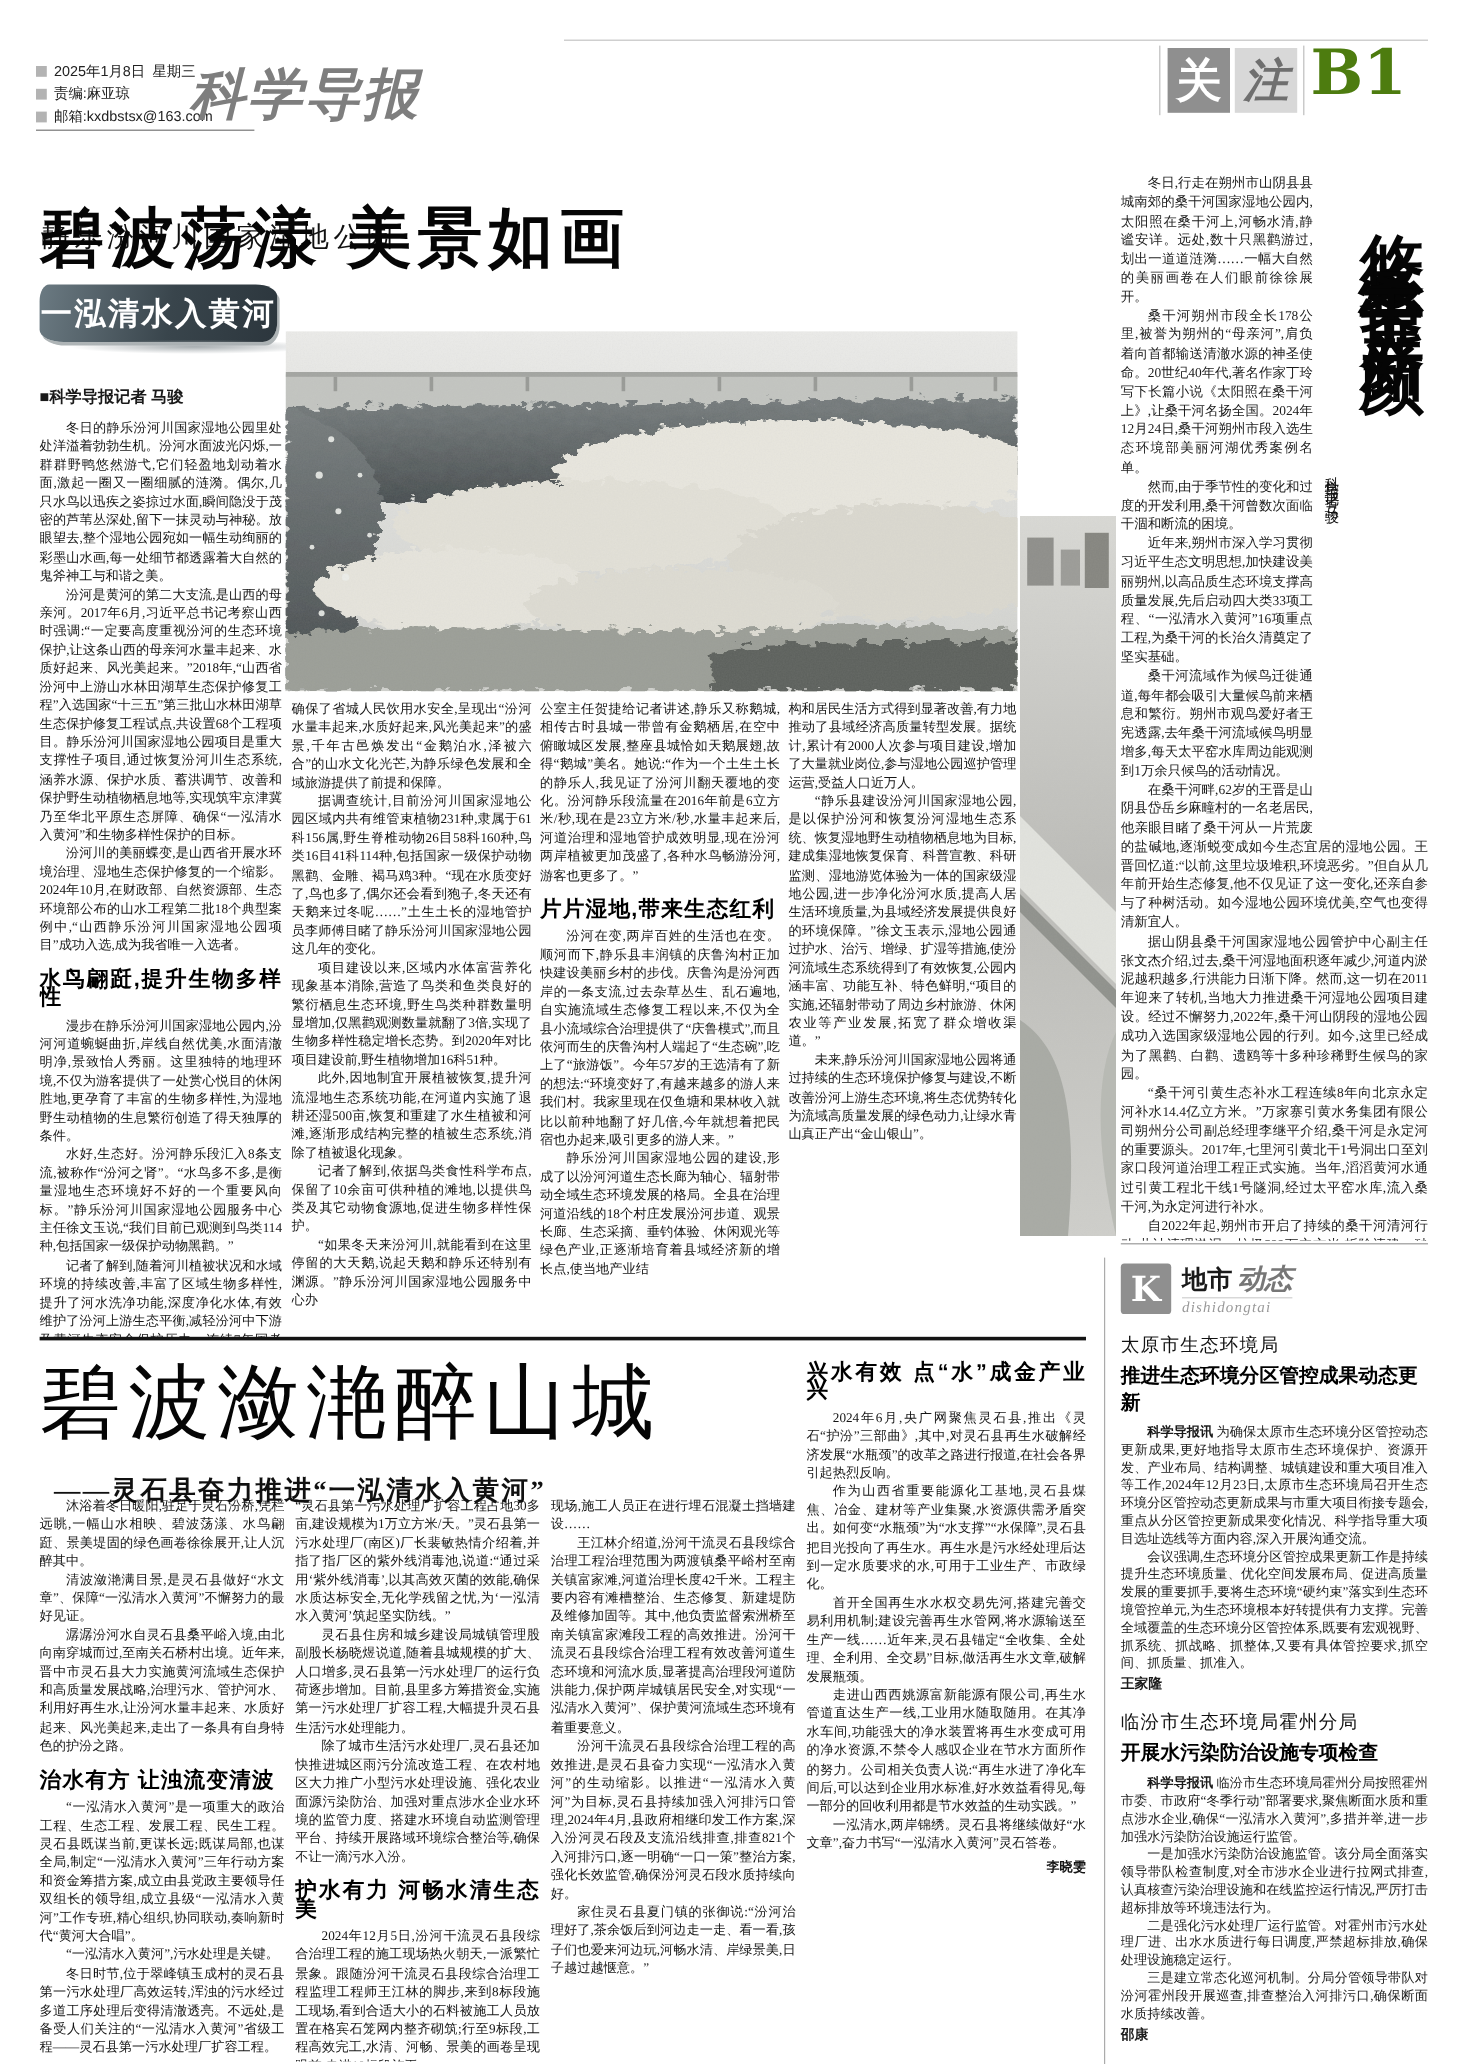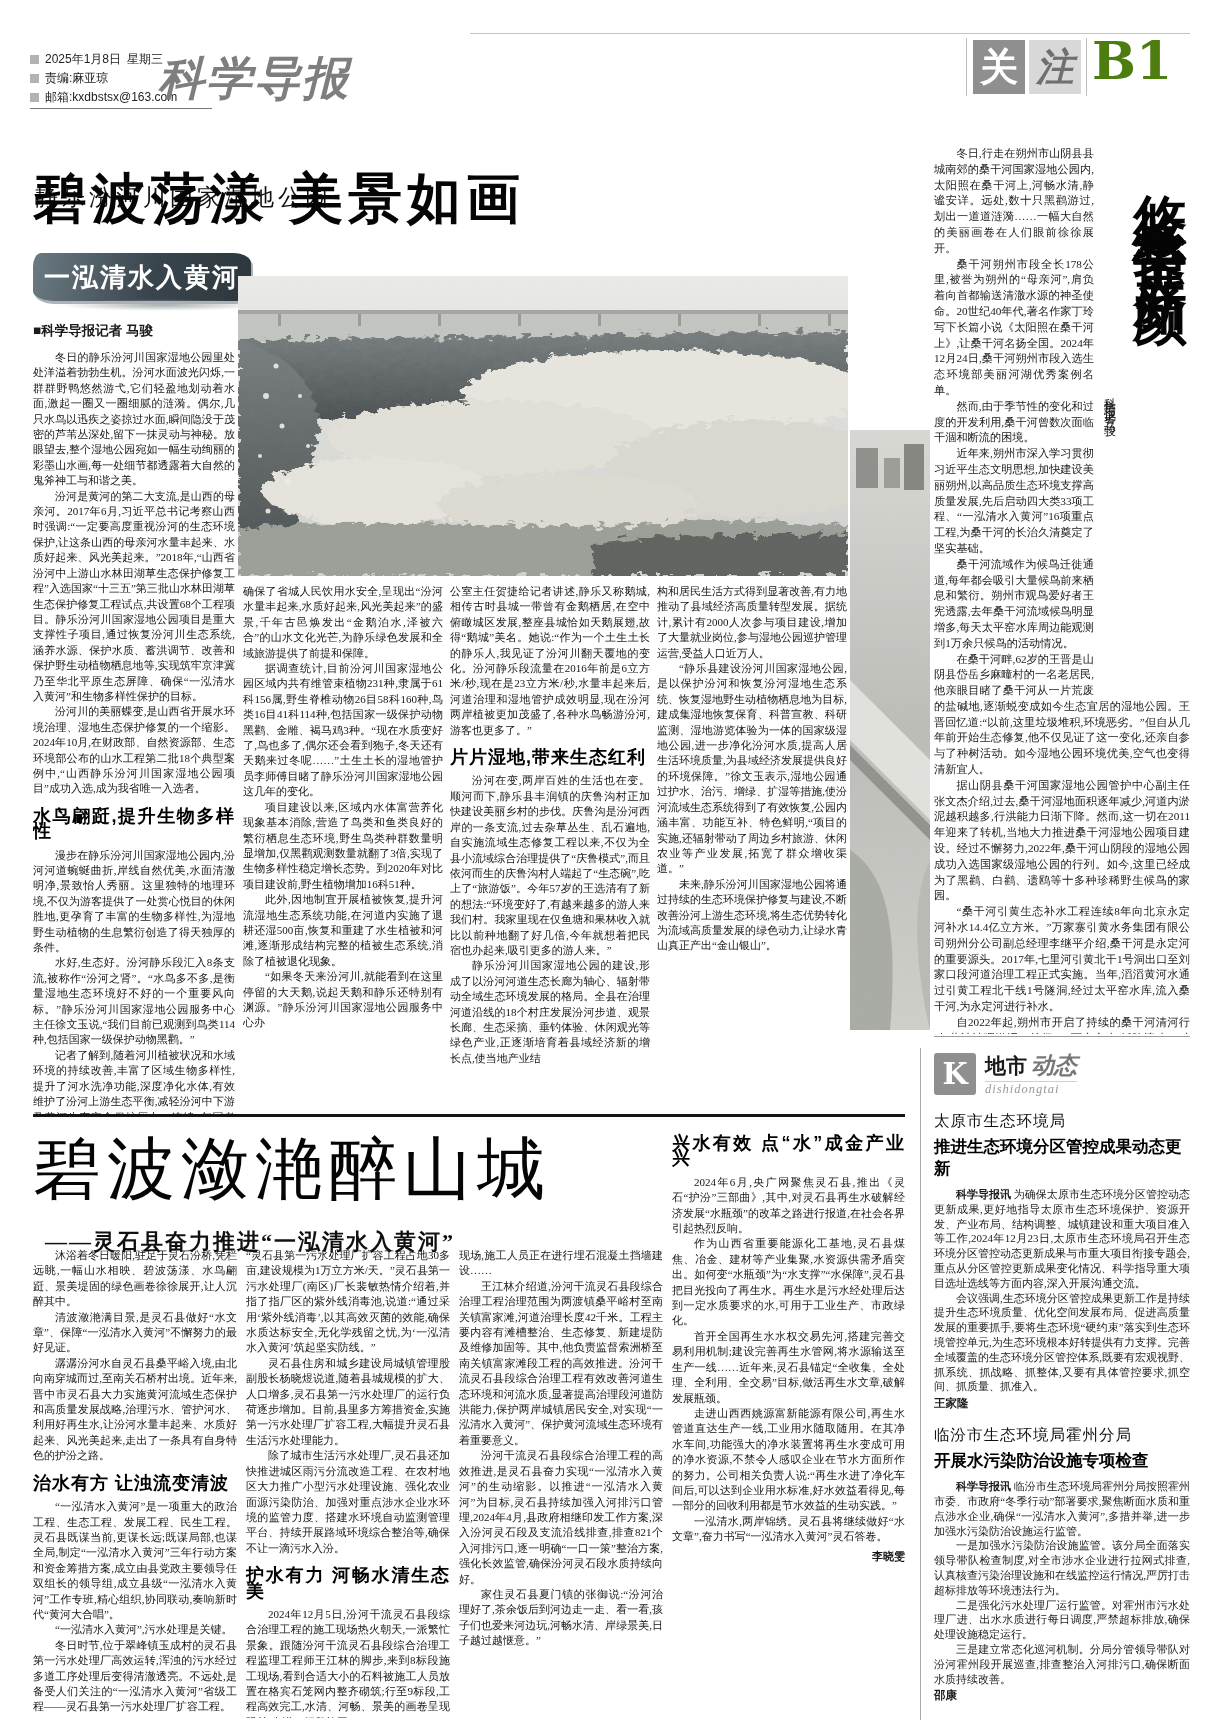--- a/index.html
+++ b/index.html
@@ -27,21 +27,21 @@
   .col p{margin:0;text-indent:2em;}
   .col p.ni{text-indent:0;}
   .col p.author{text-indent:0;text-align:right;font-weight:bold;margin-top:4px;}
   h3.sub{font-family:"Liberation Sans",sans-serif;font-size:18px;font-weight:bold;letter-spacing:1px;
          margin:12px 0 8px;text-indent:0;color:#000;}
 
   
   #kicker{position:absolute;left:35px;top:134px;font-size:23px;letter-spacing:4px;color:#111;margin-top:48px;}
   #headline{position:absolute;left:33px;top:163px;font-size:54px;font-weight:900;letter-spacing:5px;
             font-family:"Liberation Sans",sans-serif;color:#050505;white-space:nowrap;}
-  #banner{position:absolute;left:33px;top:253px;width:218px;height:48px;line-height:48px;text-align:center;
+  #banner{position:absolute;left:33px;top:237px;width:198px;height:48px;line-height:48px;text-align:center;
           color:#fff;font-size:26px;font-weight:bold;font-family:"Liberation Sans",sans-serif;letter-spacing:2px;
           background:linear-gradient(100deg,#6b7a82,#39454c 55%,#2c363d);
           border-radius:8px 18px 12px 20px / 14px 10px 16px 10px;box-shadow:2px 3px 0 #aeb4b6;}
   #banner::after{content:"";position:absolute;left:24px;bottom:-10px;width:210px;height:12px;
           background:radial-gradient(ellipse at center,#a8aeb1 0%,rgba(255,255,255,0) 70%);}
   #byline{position:absolute;left:33px;top:322px;font-size:13.5px;font-weight:bold;
           font-family:"Liberation Sans",sans-serif;}
   #main-photo{position:absolute;left:238px;top:276px;width:610px;height:300px;}
 
   
@@ -181,20 +181,21 @@
       <h3 class="sub">水鸟翩跹,提升生物多样性</h3>
       <p>漫步在静乐汾河川国家湿地公园内,汾河河道蜿蜒曲折,岸线自然优美,水面清澈明净,景致怡人秀丽。这里独特的地理环境,不仅为游客提供了一处赏心悦目的休闲胜地,更孕育了丰富的生物多样性,为湿地野生动植物的生息繁衍创造了得天独厚的条件。</p>
       <p>水好,生态好。汾河静乐段汇入8条支流,被称作“汾河之肾”。“水鸟多不多,是衡量湿地生态环境好不好的一个重要风向标。”静乐汾河川国家湿地公园服务中心主任徐文玉说,“我们目前已观测到鸟类114种,包括国家一级保护动物黑鹳。”</p>
       <p>记者了解到,随着河川植被状况和水域环境的持续改善,丰富了区域生物多样性,提升了河水洗净功能,深度净化水体,有效维护了汾河上游生态平衡,减轻汾河中下游及黄河生态安全保护压力。连续7年国考断面汾河水质稳定达到Ⅱ类水质标准,2019年11月份,汾河断面出水水质达到Ⅰ类标准,</p>
     </div>
   <div class="col" style="left:243px;top:584px;width:200px;height:532px">
       <p class="ni">确保了省城人民饮用水安全,呈现出“汾河水量丰起来,水质好起来,风光美起来”的盛景,千年古邑焕发出“金鹅泊水,泽被六合”的山水文化光芒,为静乐绿色发展和全域旅游提供了前提和保障。</p>
       <p>据调查统计,目前汾河川国家湿地公园区域内共有维管束植物231种,隶属于61科156属,野生脊椎动物26目58科160种,鸟类16目41科114种,包括国家一级保护动物黑鹳、金雕、褐马鸡3种。“现在水质变好了,鸟也多了,偶尔还会看到狍子,冬天还有天鹅来过冬呢……”土生土长的湿地管护员李师傅目睹了静乐汾河川国家湿地公园这几年的变化。</p>
       <p>项目建设以来,区域内水体富营养化现象基本消除,营造了鸟类和鱼类良好的繁衍栖息生态环境,野生鸟类种群数量明显增加,仅黑鹳观测数量就翻了3倍,实现了生物多样性稳定增长态势。到2020年对比项目建设前,野生植物增加16科51种。</p>
       <p>此外,因地制宜开展植被恢复,提升河流湿地生态系统功能,在河道内实施了退耕还湿500亩,恢复和重建了水生植被和河滩,逐渐形成结构完整的植被生态系统,消除了植被退化现象。</p>
+      <p>记者了解到,依据鸟类食性科学布点,保留了10余亩可供种植的滩地,以提供鸟类及其它动物食源地,促进生物多样性保护。</p>
       <p>“如果冬天来汾河川,就能看到在这里停留的大天鹅,说起天鹅和静乐还特别有渊源。”静乐汾河川国家湿地公园服务中心办</p>
     </div>
   <div class="col" style="left:450px;top:584px;width:200px;height:532px">
       <p class="ni">公室主任贺捷给记者讲述,静乐又称鹅城,相传古时县城一带曾有金鹅栖居,在空中俯瞰城区发展,整座县城恰如天鹅展翅,故得“鹅城”美名。她说:“作为一个土生土长的静乐人,我见证了汾河川翻天覆地的变化。汾河静乐段流量在2016年前是6立方米/秒,现在是23立方米/秒,水量丰起来后,河道治理和湿地管护成效明显,现在汾河两岸植被更加茂盛了,各种水鸟畅游汾河,游客也更多了。”</p>
       <h3 class="sub">片片湿地,带来生态红利</h3>
       <p>汾河在变,两岸百姓的生活也在变。顺河而下,静乐县丰润镇的庆鲁沟村正加快建设美丽乡村的步伐。庆鲁沟是汾河西岸的一条支流,过去杂草丛生、乱石遍地,自实施流域生态修复工程以来,不仅为全县小流域综合治理提供了“庆鲁模式”,而且依河而生的庆鲁沟村人端起了“生态碗”,吃上了“旅游饭”。今年57岁的王选清有了新的想法:“环境变好了,有越来越多的游人来我们村。我家里现在仅鱼塘和果林收入就比以前种地翻了好几倍,今年就想着把民宿也办起来,吸引更多的游人来。”</p>
       <p>静乐汾河川国家湿地公园的建设,形成了以汾河河道生态长廊为轴心、辐射带动全域生态环境发展的格局。全县在治理河道沿线的18个村庄发展汾河步道、观景长廊、生态采摘、垂钓体验、休闲观光等绿色产业,正逐渐培育着县域经济新的增长点,使当地产业结</p>
     </div>
   <div class="col" style="left:657px;top:584px;width:190px;height:510px">
       <p class="ni">构和居民生活方式得到显著改善,有力地推动了县域经济高质量转型发展。据统计,累计有2000人次参与项目建设,增加了大量就业岗位,参与湿地公园巡护管理运营,受益人口近万人。</p>

